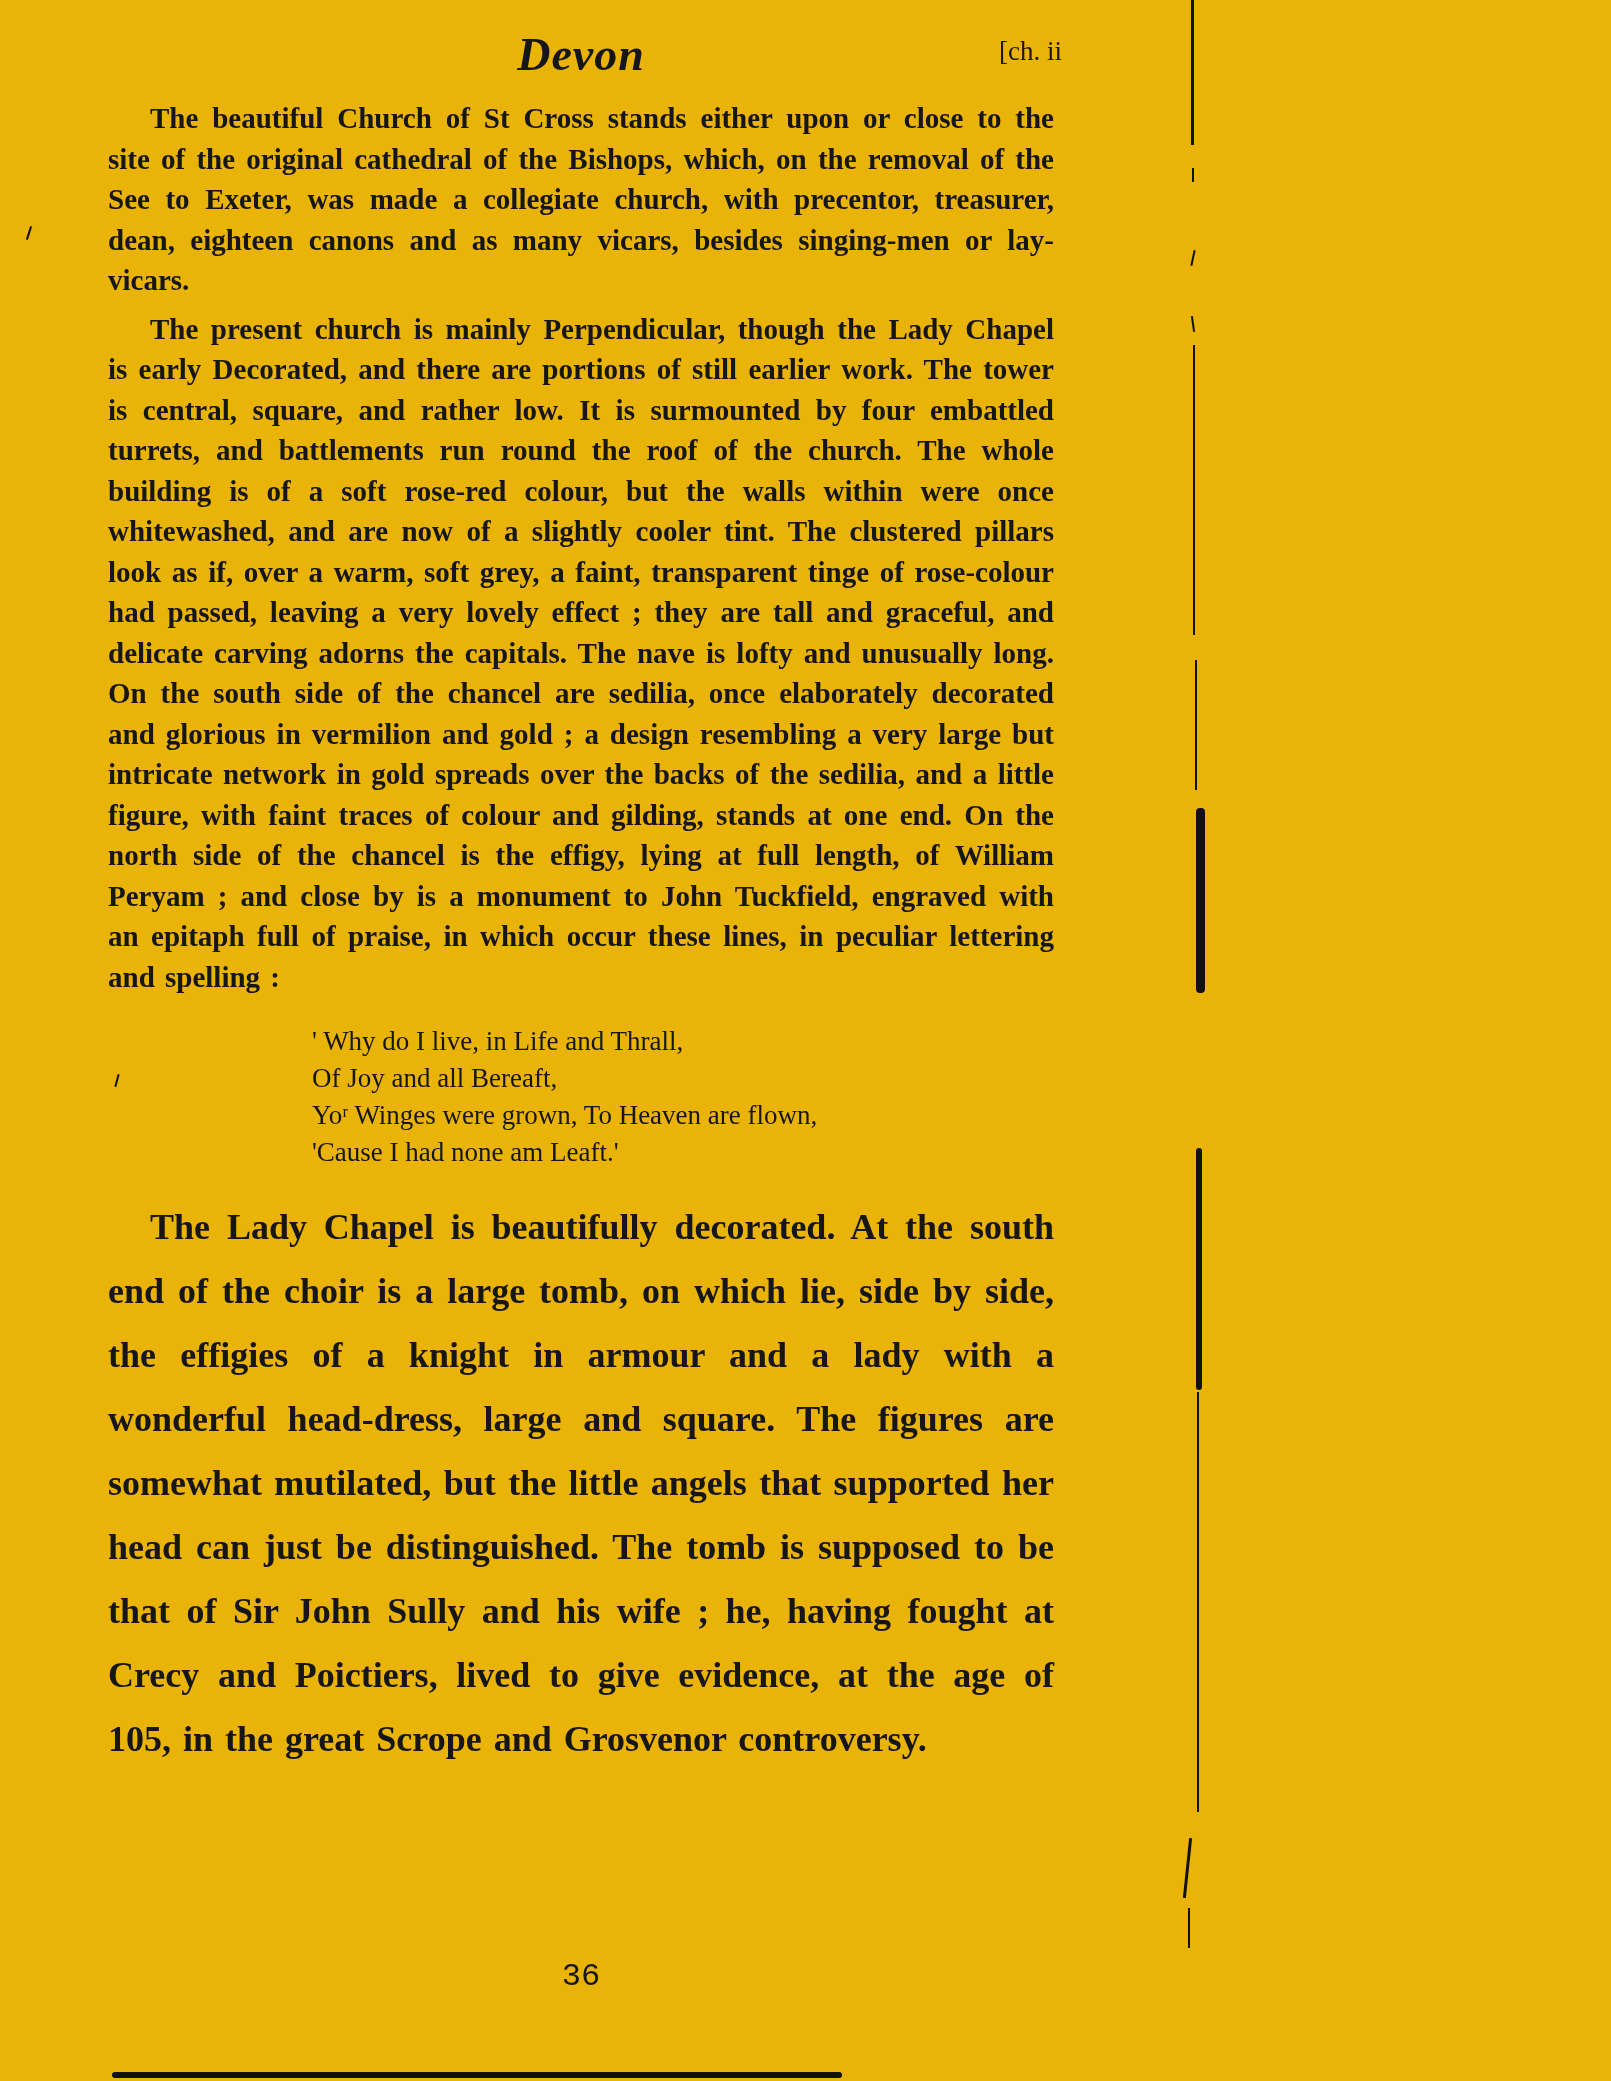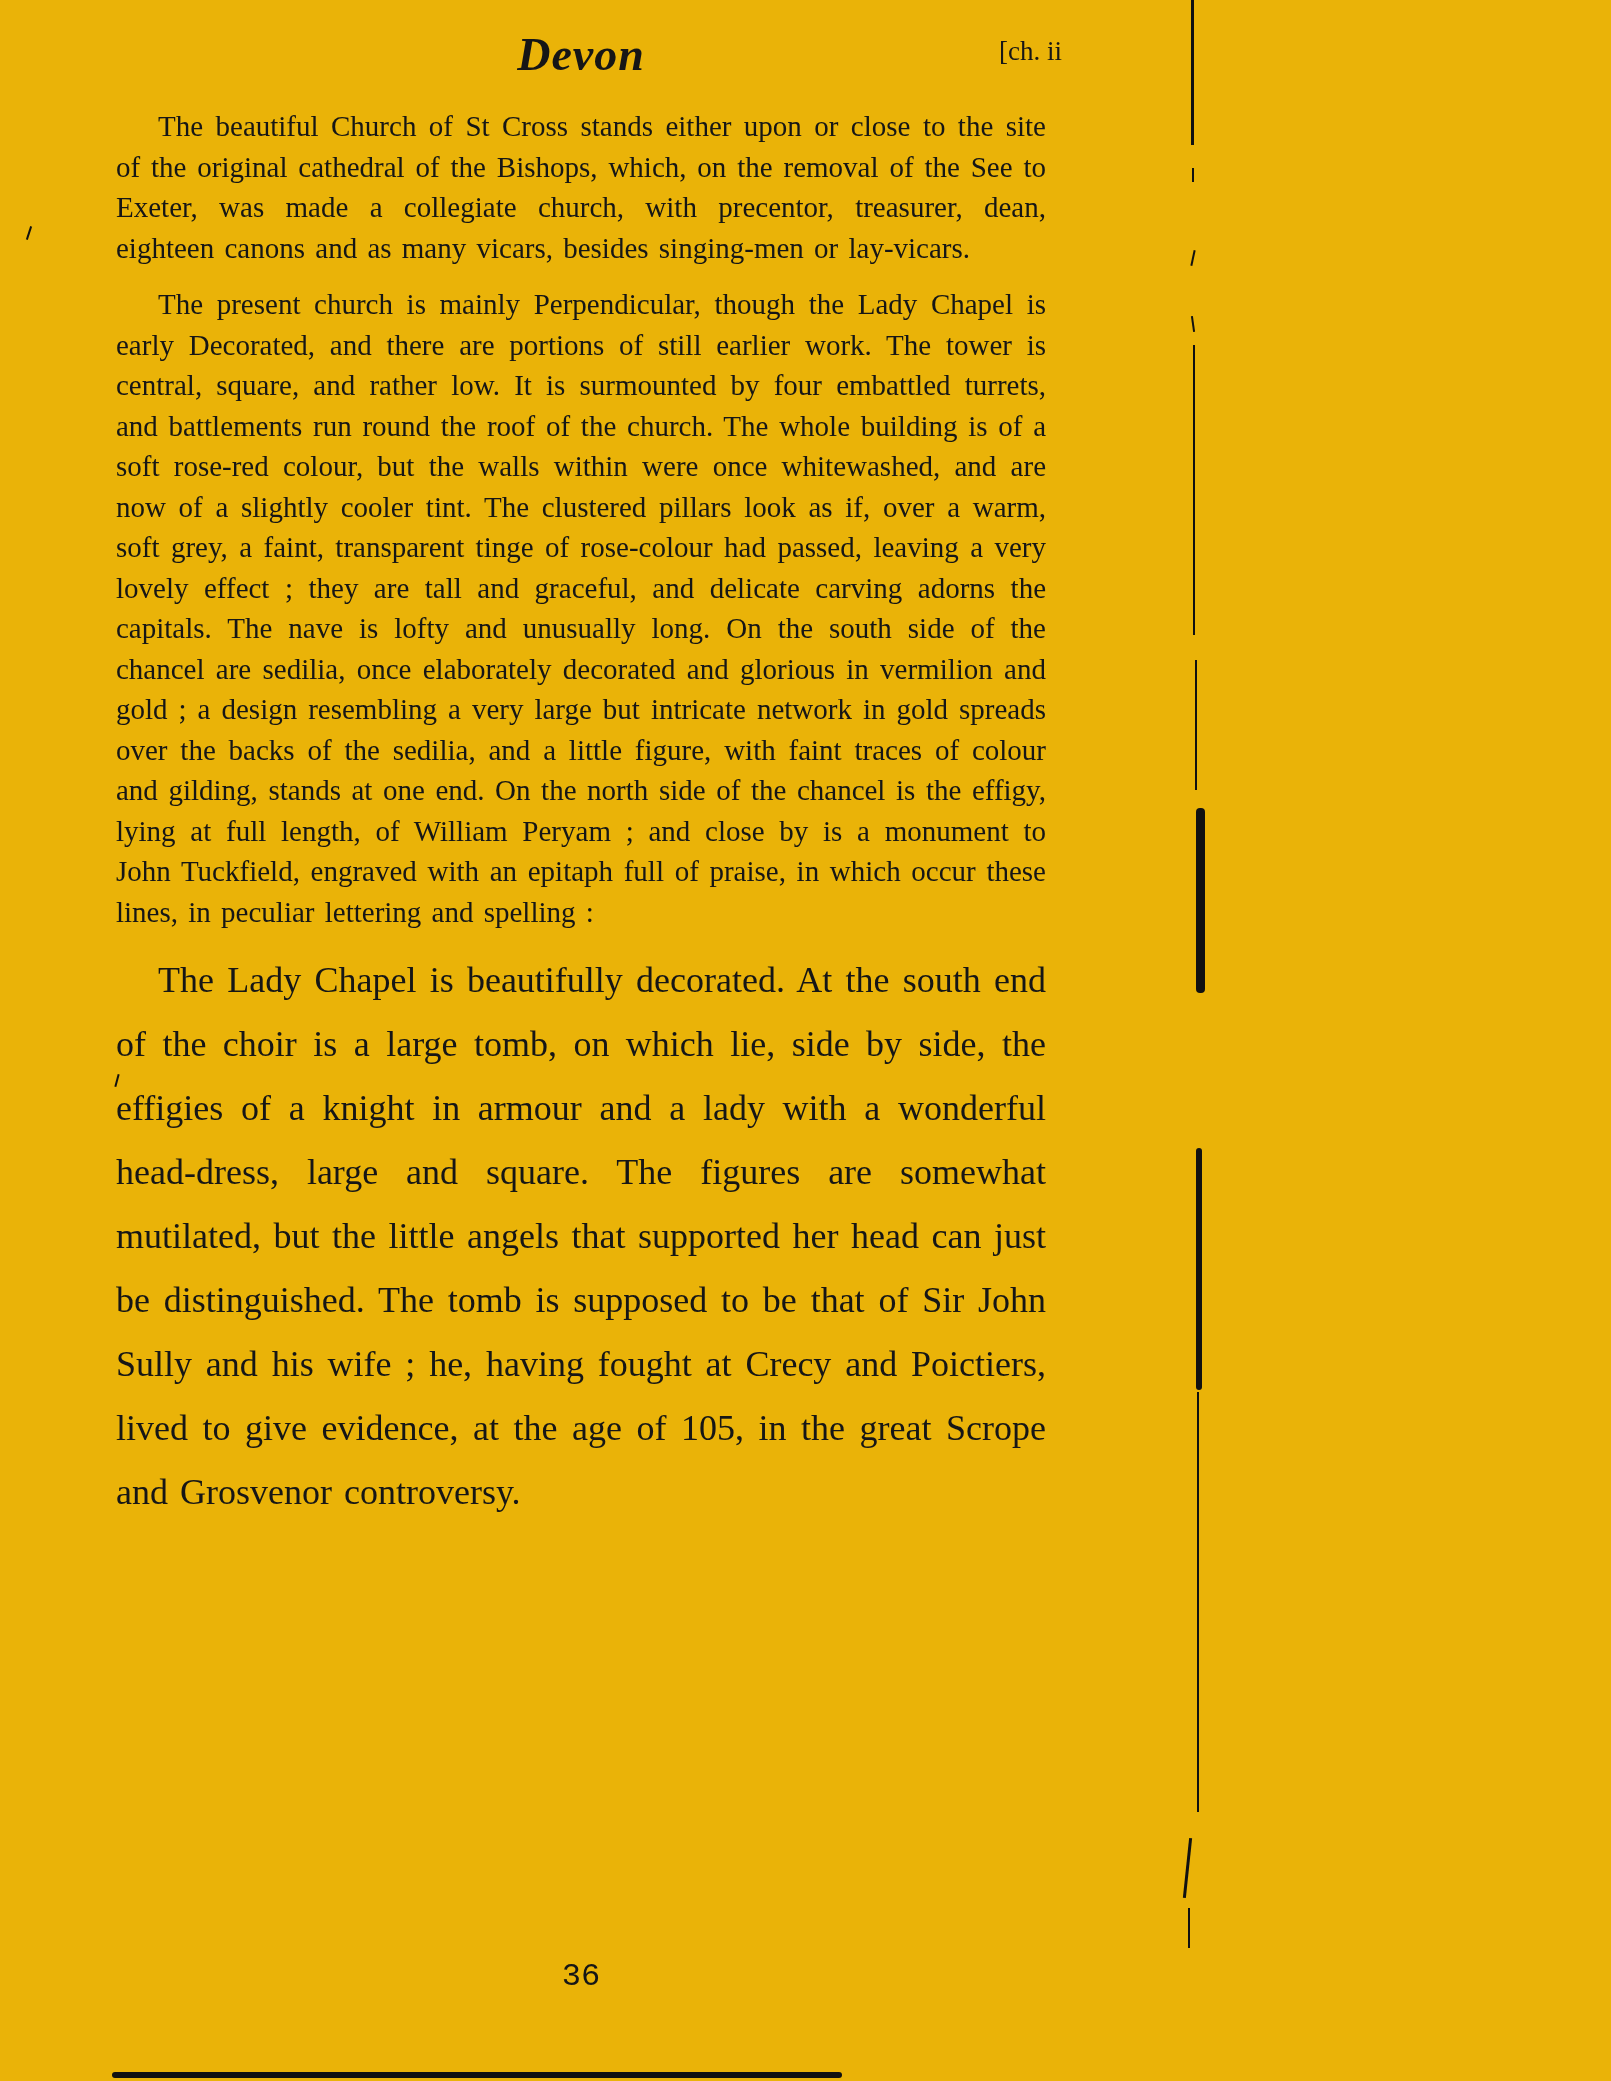--- a/index.html
+++ b/index.html
@@ -41,26 +41,27 @@
     font-size: 46px;
     letter-spacing: 1px;
   }
   .header .chapter {
     position: absolute;
     right: 0;
     top: 8px;
     font-size: 27px;
   }
   .body-text p {
-    margin: 16px;
+    margin: 8px;
     text-align: justify;
     text-indent: 42px;
     font-size: 29px;
     line-height: 40.5px;
     word-spacing: 3px;
+    font-weight: bold;
   }
   .body-text p.last {
     font-size: 36px;
     line-height: 64px;
   }
   .quote {
     margin: 26px 0 24px 212px;
     font-size: 27px;
     line-height: 37px;
   }
@@ -105,20 +106,26 @@
 
     <div class="header">
       <span class="title">Devon</span>
       <span class="chapter">[ch. ii</span>
     </div>
 
     <div class="body-text">
       <p>The beautiful Church of St Cross stands either upon or close to the site of the original cathedral of the Bishops, which, on the removal of the See to Exeter, was made a collegiate church, with precentor, treasurer, dean, eighteen canons and as many vicars, besides singing-men or lay-vicars.</p>
       <p>The present church is mainly Perpendicular, though the Lady Chapel is early Decorated, and there are portions of still earlier work.  The tower is central, square, and rather low.  It is surmounted by four embattled turrets, and battlements run round the roof of the church.  The whole building is of a soft rose-red colour, but the walls within were once whitewashed, and are now of a slightly cooler tint.  The clustered pillars look as if, over a warm, soft grey, a faint, transparent tinge of rose-colour had passed, leaving a very lovely effect ; they are tall and graceful, and delicate carving adorns the capitals.  The nave is lofty and unusually long.  On the south side of the chancel are sedilia, once elaborately decorated and glorious in vermilion and gold ; a design resembling a very large but intricate network in gold spreads over the backs of the sedilia, and a little figure, with faint traces of colour and gilding, stands at one end.  On the north side of the chancel is the effigy, lying at full length, of William Peryam ; and close by is a monument to John Tuckfield, engraved with an epitaph full of praise, in which occur these lines, in peculiar lettering and spelling :</p>
 
+      <div class="quote">
+        <div class="qline">' Why do I live, in Life and Thrall,</div>
+        <div class="qline">Of Joy and all Bereaft,</div>
+        <div class="qline">Yoʳ Winges were grown, To Heaven are flown,</div>
+        <div class="qline">'Cause I had none am Leaft.'</div>
+      </div>
 
       <p class="last">The Lady Chapel is beautifully decorated.  At the south end of the choir is a large tomb, on which lie, side by side, the effigies of a knight in armour and a lady with a wonderful head-dress, large and square.  The figures are somewhat mutilated, but the little angels that supported her head can just be distinguished.  The tomb is supposed to be that of Sir John Sully and his wife ; he, having fought at Crecy and Poictiers, lived to give evidence, at the age of 105, in the great Scrope and Grosvenor controversy.</p>
     </div>
 
   </div>
 
   <div class="page-number">36</div>
 
   <div class="artifact a-right-1"></div>
   <div class="artifact a-right-2"></div>

